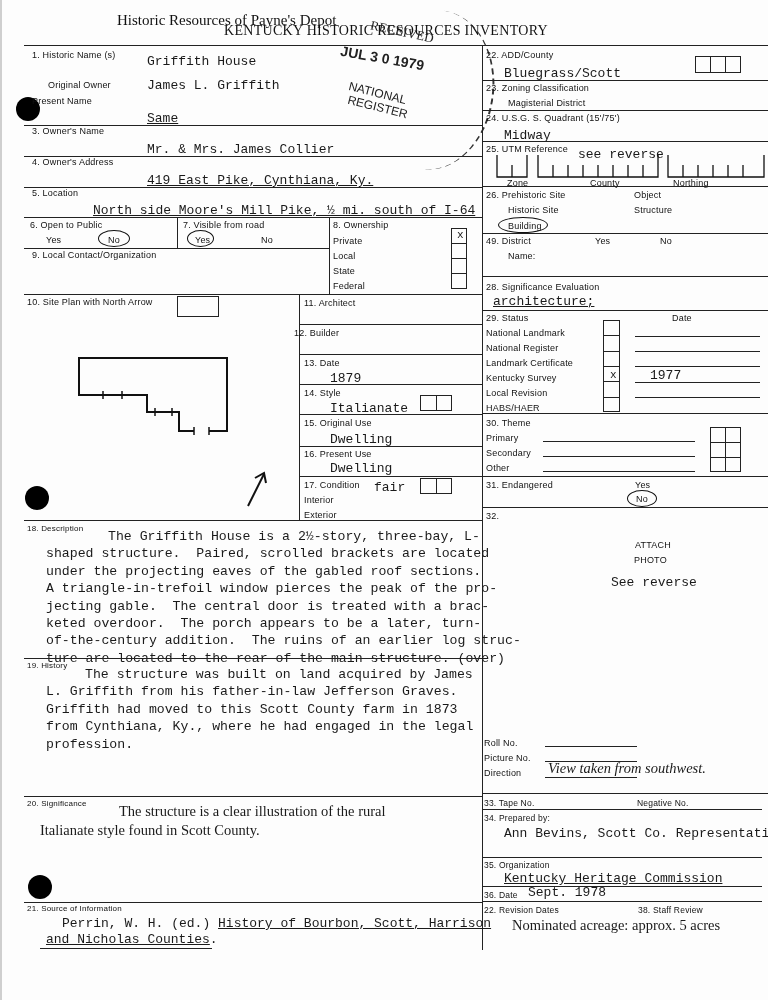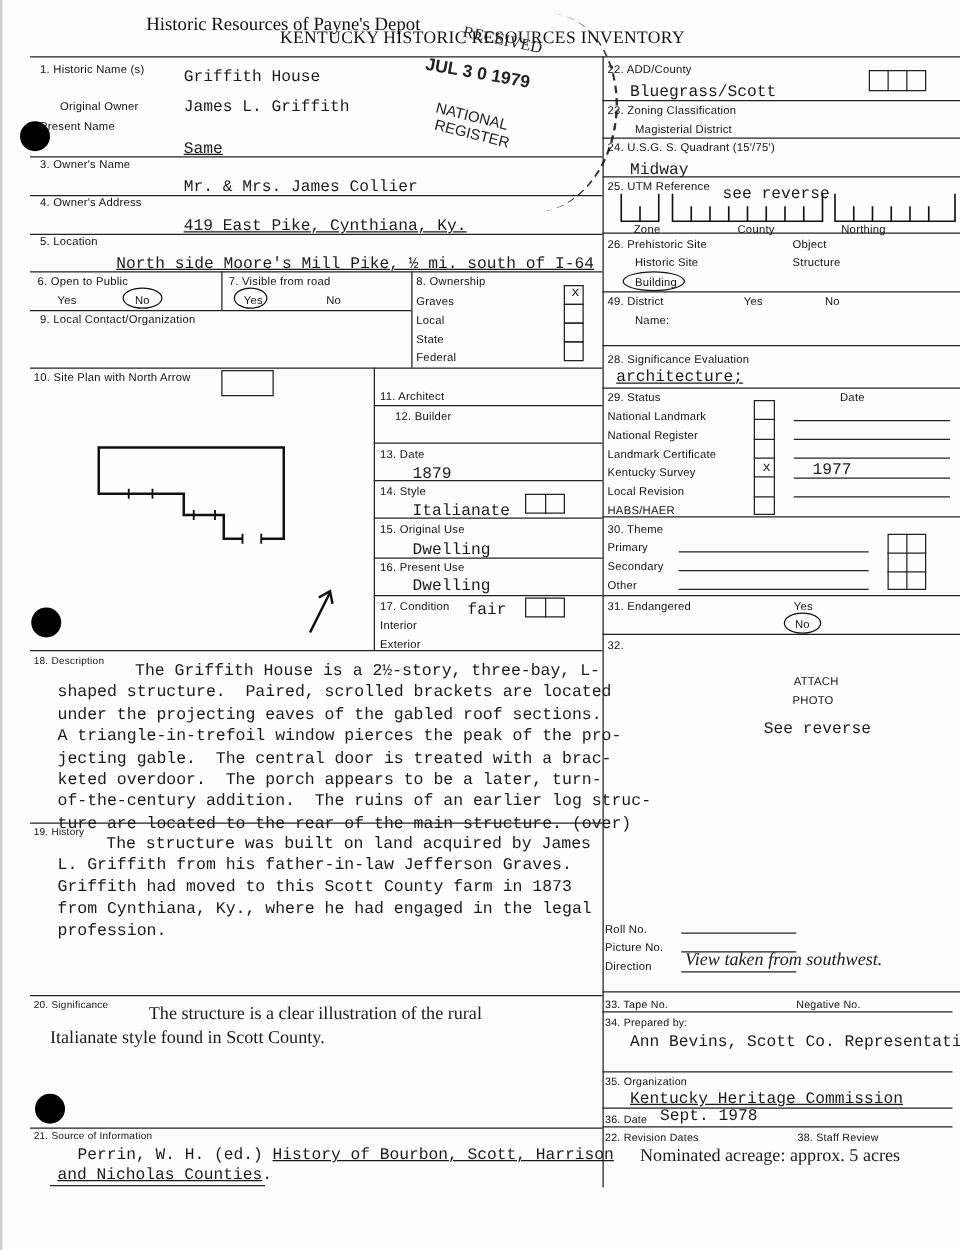--- a/index.html
+++ b/index.html
@@ -69,21 +69,21 @@
   <div class="lbl" style="left:106px;top:235px;">No</div>
   <div class="circ" style="left:96px;top:230px;width:32px;height:17px;"></div>
   <div class="lbl" style="left:181px;top:220px;">7. Visible from road</div>
   <div class="lbl" style="left:193px;top:235px;">Yes</div>
   <div class="circ" style="left:185px;top:230px;width:27px;height:17px;"></div>
   <div class="lbl" style="left:259px;top:235px;">No</div>
   <div class="hl" style="left:22px;top:248px;width:305px;"></div>
   <div class="lbl" style="left:30px;top:250px;">9. Local Contact/Organization</div>
 
   <div class="lbl" style="left:331px;top:220px;">8. Ownership</div>
-  <div class="lbl" style="left:331px;top:236px;">Graves</div>
+  <div class="lbl" style="left:331px;top:236px;">Private</div>
   <div class="lbl" style="left:331px;top:251px;">Local</div>
   <div class="lbl" style="left:331px;top:266px;">State</div>
   <div class="lbl" style="left:331px;top:281px;">Federal</div>
   <div class="box" style="left:449px;top:228px;width:16px;height:16px;"></div>
   <div class="tw" style="left:455px;top:229px;font-size:11px;">x</div>
   <div class="box" style="left:449px;top:243px;width:16px;height:16px;"></div>
   <div class="box" style="left:449px;top:258px;width:16px;height:16px;"></div>
   <div class="box" style="left:449px;top:273px;width:16px;height:16px;"></div>
   <div class="hl" style="left:22px;top:294px;width:458px;"></div>
 
@@ -99,23 +99,23 @@
     <line x1="122" y1="77" x2="122" y2="85" stroke="#111" stroke-width="1.5"></line>
     <line x1="137" y1="77" x2="137" y2="85" stroke="#111" stroke-width="1.5"></line>
   </svg>
   <svg class="abs" style="left:240px;top:468px;" width="30" height="42" viewBox="0 0 30 42">
     <line x1="6" y1="38" x2="22" y2="6" stroke="#111" stroke-width="2"></line>
     <polyline points="13,10 22,5 24,15" fill="none" stroke="#111" stroke-width="2"></polyline>
   </svg>
   <div class="dot" style="left:23px;top:486px;"></div>
 
   <div class="vl" style="left:297px;top:294px;height:226px;"></div>
-  <div class="lbl" style="left:302px;top:312px;">11. Architect</div>
+  <div class="lbl" style="left:302px;top:298px;">11. Architect</div>
   <div class="hl" style="left:297px;top:324px;width:183px;"></div>
-  <div class="lbl" style="left:314px;top:328px;">12. Builder</div>
+  <div class="lbl" style="left:292px;top:328px;">12. Builder</div>
   <div class="hl" style="left:297px;top:354px;width:183px;"></div>
   <div class="lbl" style="left:302px;top:358px;">13. Date</div>
   <div class="tw" style="left:328px;top:371px;">1879</div>
   <div class="hl" style="left:297px;top:384px;width:183px;"></div>
   <div class="lbl" style="left:302px;top:388px;">14. Style</div>
   <div class="tw" style="left:328px;top:401px;">Italianate</div>
   <div class="box" style="left:418px;top:395px;width:32px;height:16px;"></div>
   <div class="vl" style="left:434px;top:395px;height:16px;"></div>
   <div class="hl" style="left:297px;top:414px;width:183px;"></div>
   <div class="lbl" style="left:302px;top:418px;">15. Original Use</div>

